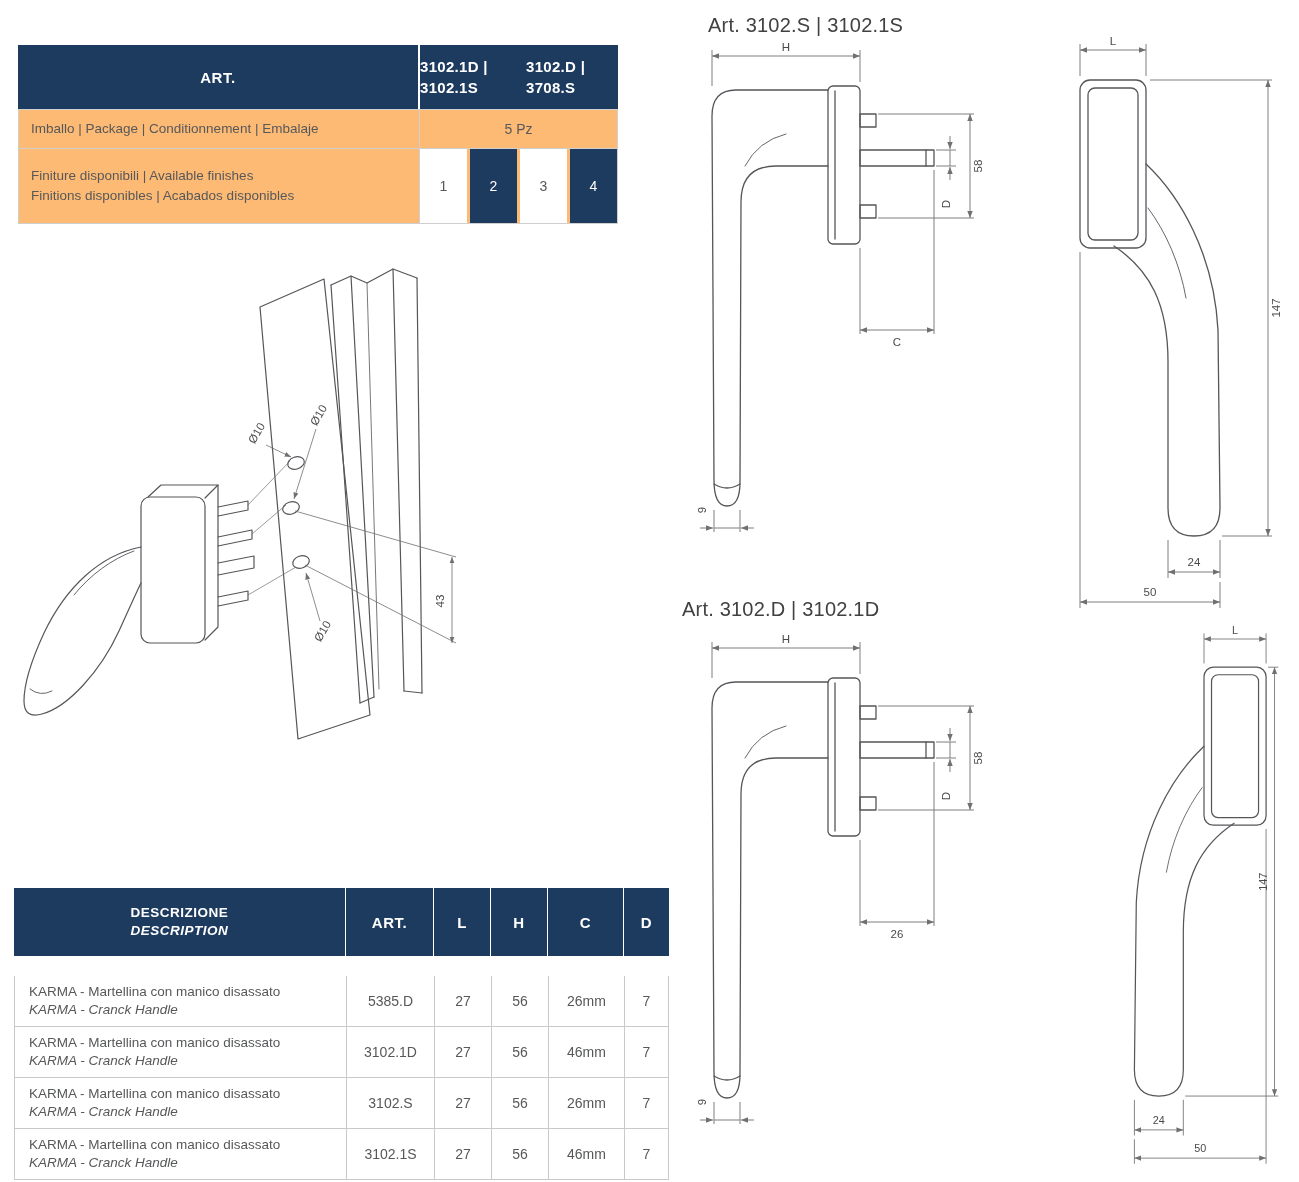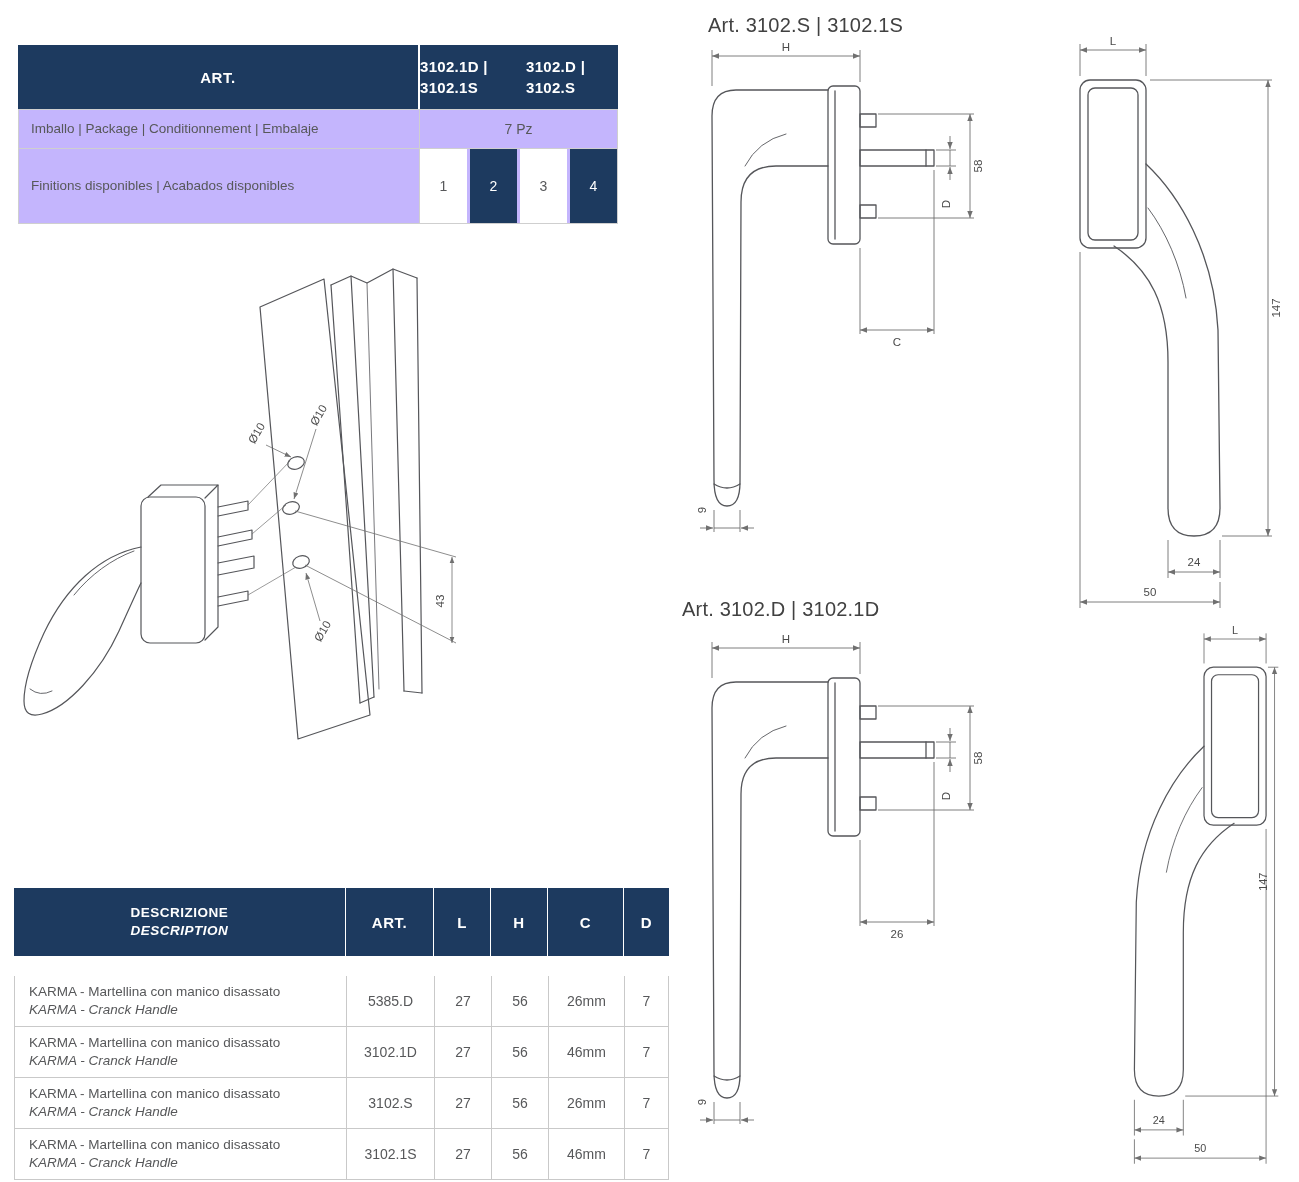--- a/index.html
+++ b/index.html
@@ -15,21 +15,21 @@
   .spec-table{position:absolute;left:18px;top:45px;width:600px;}
   .st-head{display:flex;gap:2px;height:64px;}
   .st-head .st-label{
     width:400px;background:#1d3a5f;color:#fff;display:flex;align-items:center;justify-content:center;
     font-weight:bold;font-size:15px;letter-spacing:.6px;
   }
   .st-head .st-val{
     flex:1;background:#1d3a5f;color:#fff;display:flex;flex-direction:row;align-items:center;justify-content:center;
     font-weight:bold;font-size:15px;line-height:1.4;letter-spacing:.3px;
   }
-  .st-row{display:flex;border:1px solid #cfcfcf;background:#c4b5fd;justify-content:center;}
+  .st-row{display:flex;border:1px solid #cfcfcf;background:#fdba74;justify-content:center;}
   .st-row2{height:38px;}
   .st-row3{height:74px;border-top:none;}
   .st-row .st-label{
     width:400px;display:flex;flex-direction:column;justify-content:center;
     padding-left:12px;box-sizing:border-box;font-size:13.5px;line-height:1.45;color:#57585a;
   }
   .st-row .st-val{
     flex:1;border-left:1px solid #cfcfcf;display:flex;align-items:center;justify-content:center;
     font-size:14px;color:#57585a;
   }
@@ -84,29 +84,30 @@
 </head>
 <body>
 
 <div class="page">
 
   <div class="spec-table">
     <div class="st-head">
       <div class="st-label">ART.</div>
       <div class="st-val">
         <div>3102.1D | 3102.1S</div>
-        <div>3102.D | 3102.S</div>
+        <div>3102.D | 3708.S</div>
       </div>
     </div>
     <div class="st-row st-row2">
       <div class="st-label">Imballo | Package | Conditionnement | Embalaje</div>
-      <div class="st-val">7 Pz</div>
+      <div class="st-val">5 Pz</div>
     </div>
     <div class="st-row st-row3">
       <div class="st-label">
+        <div>Finiture disponibili | Available finishes</div>
         <div>Finitions disponibles | Acabados disponibles</div>
       </div>
       <div class="st-val st-finishes">
         <div class="finish">1</div>
         <div class="finish selected">2</div>
         <div class="finish">3</div>
         <div class="finish selected">4</div>
       </div>
     </div>
   </div>

